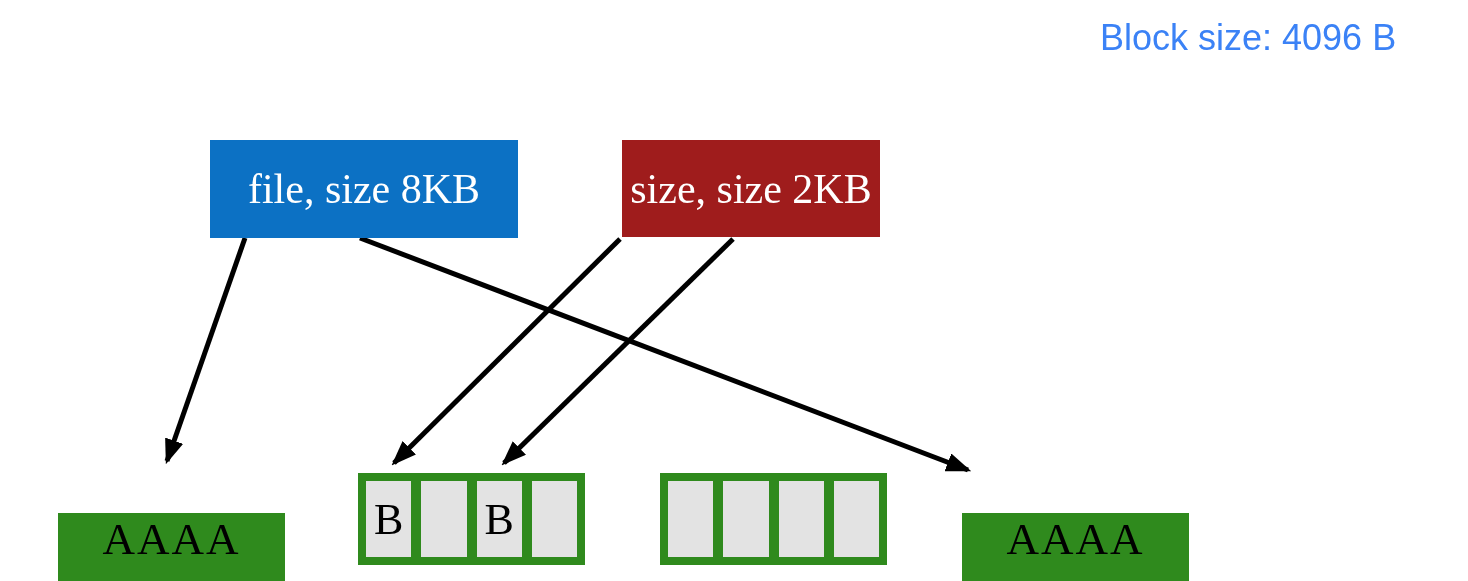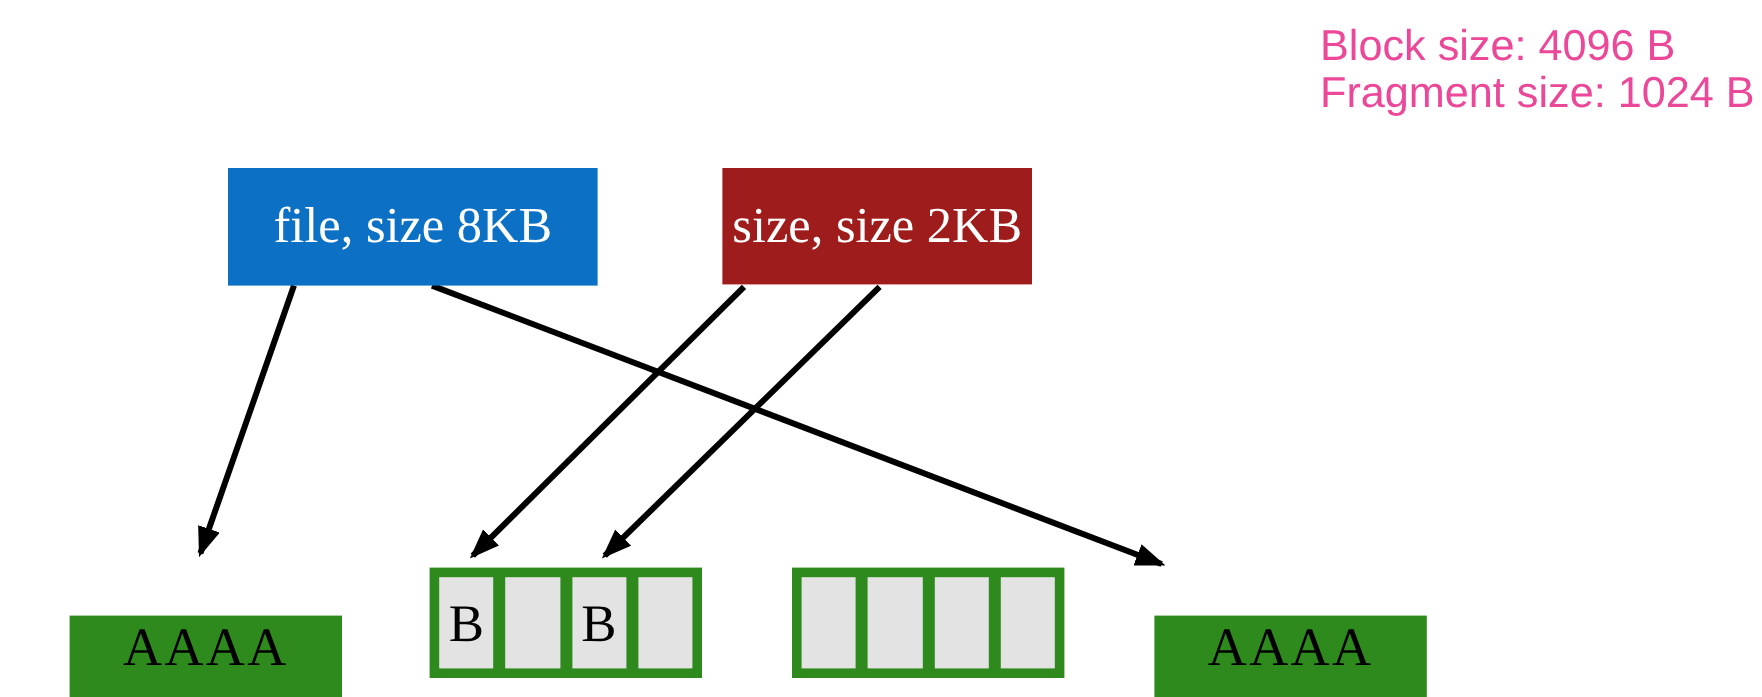--- a/index.html
+++ b/index.html
@@ -17,21 +17,21 @@
   }
 
   
   .size-info {
     position: absolute;
     left: 1100px;
     top: 18px;
     font-family: "Liberation Sans", sans-serif;
     font-size: 36px;
     line-height: 39px;
-    color: #ec4899;
+    color: #3b82f6;
     white-space: nowrap;
   }
 
   
   svg.arrows {
     position: absolute;
     left: 0;
     top: 0;
     width: 1468px;
     height: 581px;
@@ -40,20 +40,21 @@
 
   
   .file-box {
     position: absolute;
     display: flex;
     align-items: center;
     justify-content: center;
     color: #ffffff;
     font-size: 42px;
     white-space: nowrap;
+    margin-left: 20px;
   }
   .file-box.file-a {
     left: 190px;
     top: 140px;
     width: 308px;
     height: 98px;
     background: #0c71c4;
   }
   .file-box.file-b {
     left: 602px;
@@ -102,21 +103,20 @@
     font-size: 44px;
   }
 </style>
 </head>
 <body>
 
 <div class="canvas">
 
   <div class="size-info">
     <div>Block size: 4096 B</div>
-    <div>Fragment size: 1024 B</div>
   </div>
 
   <svg class="arrows" viewBox="0 0 1468 581">
     <defs>
       <marker id="ah" markerWidth="5" markerHeight="3.8" refX="4.3" refY="1.9" orient="auto">
         <path d="M0,0 L5,1.9 L0,3.8 Z" fill="#000000"></path>
       </marker>
     </defs>
     <line x1="245" y1="238" x2="167" y2="461" stroke="#000000" stroke-width="5" marker-end="url(#ah)"></line>
     <line x1="360" y1="238" x2="968" y2="470" stroke="#000000" stroke-width="5" marker-end="url(#ah)"></line>

